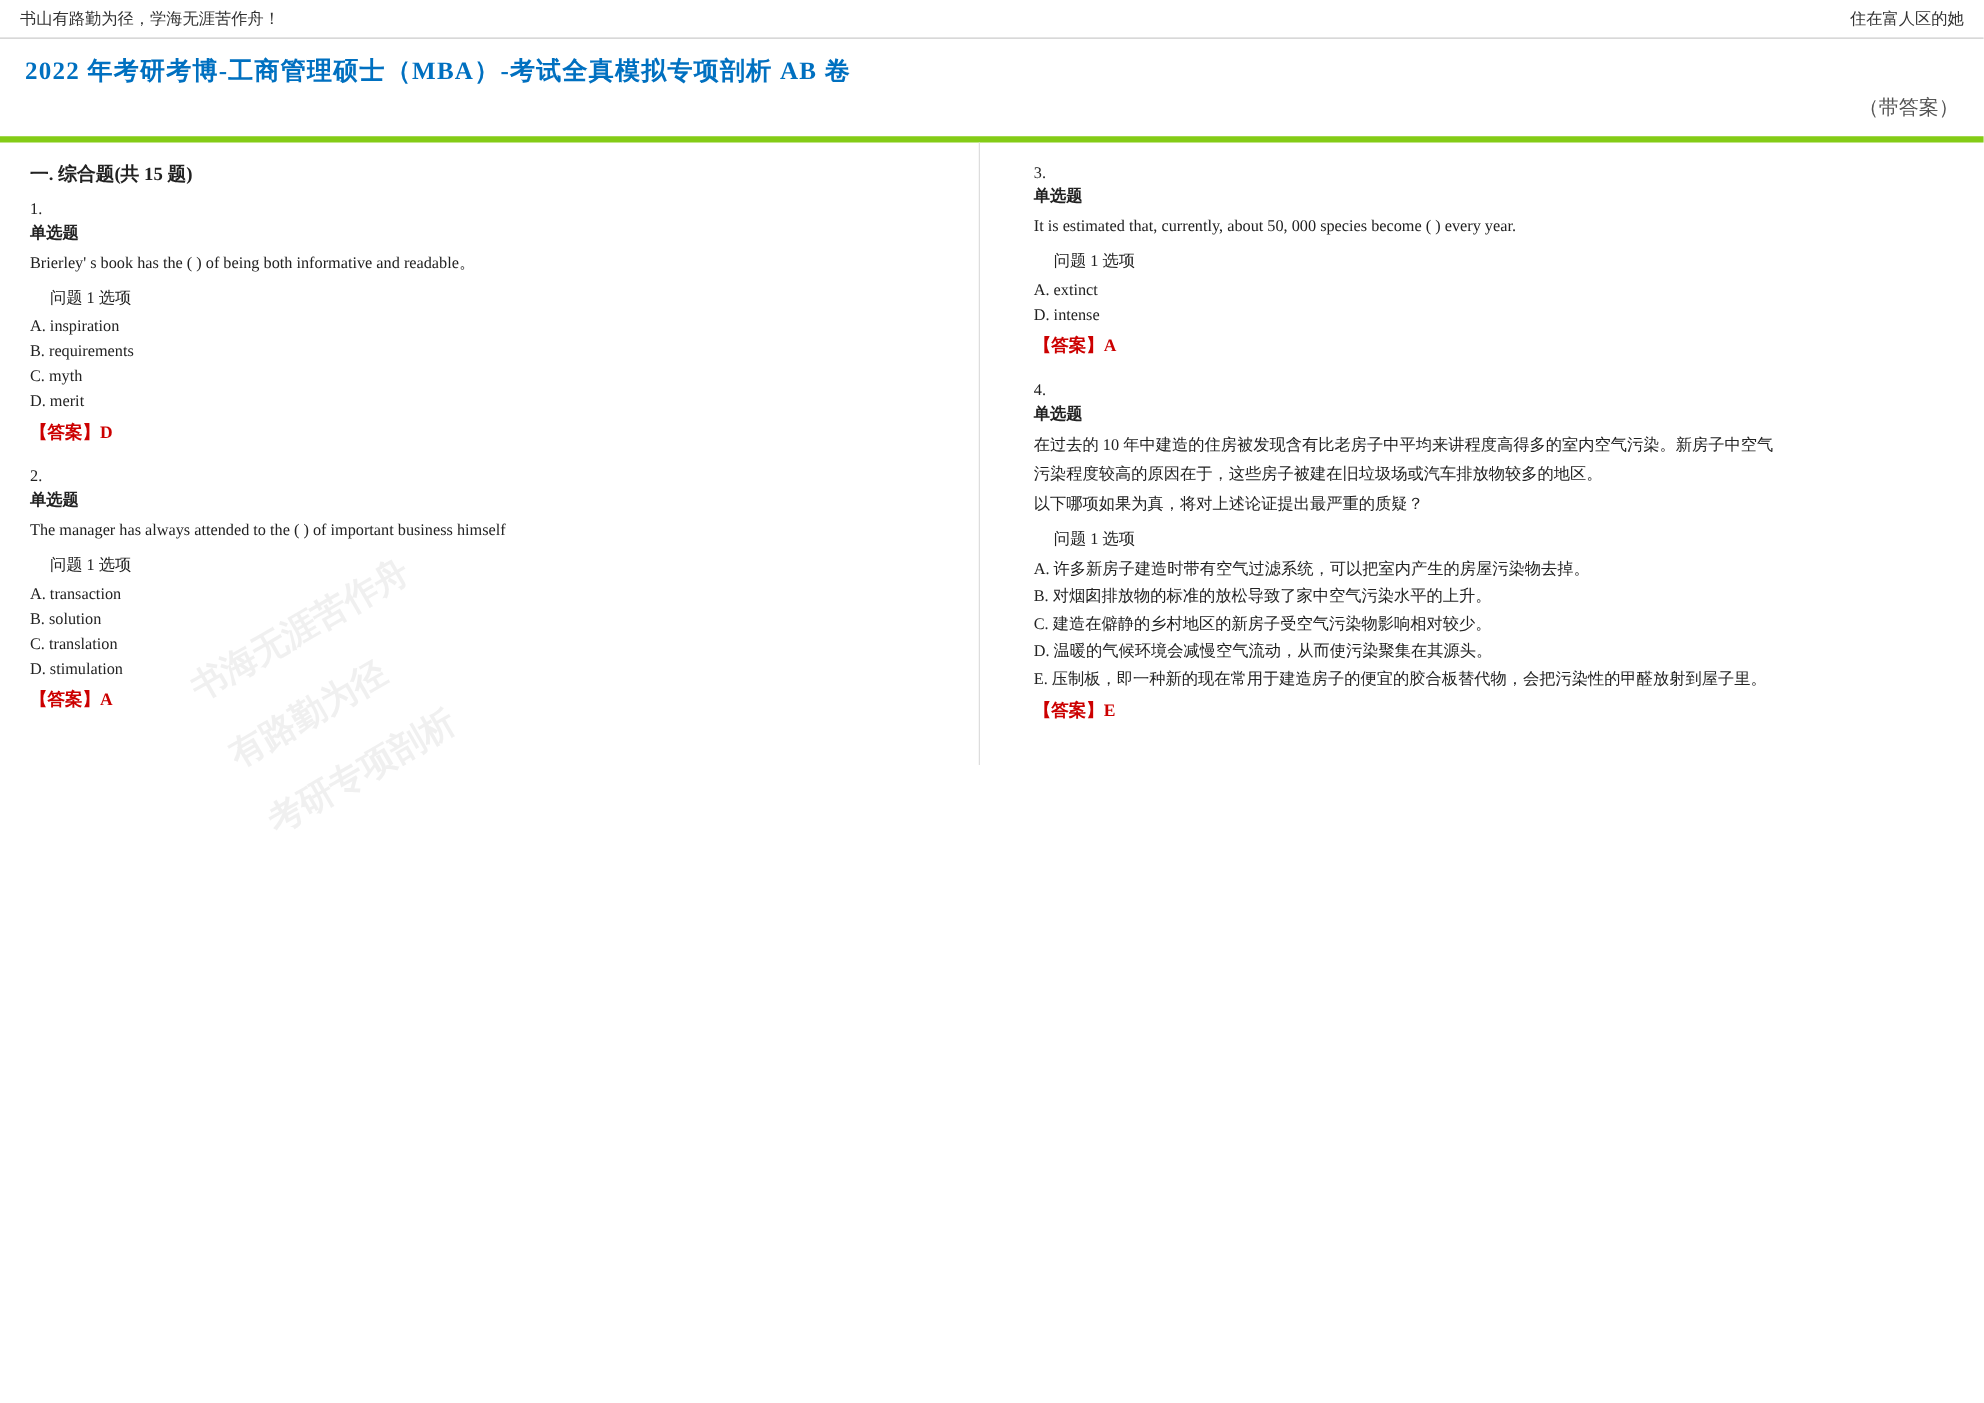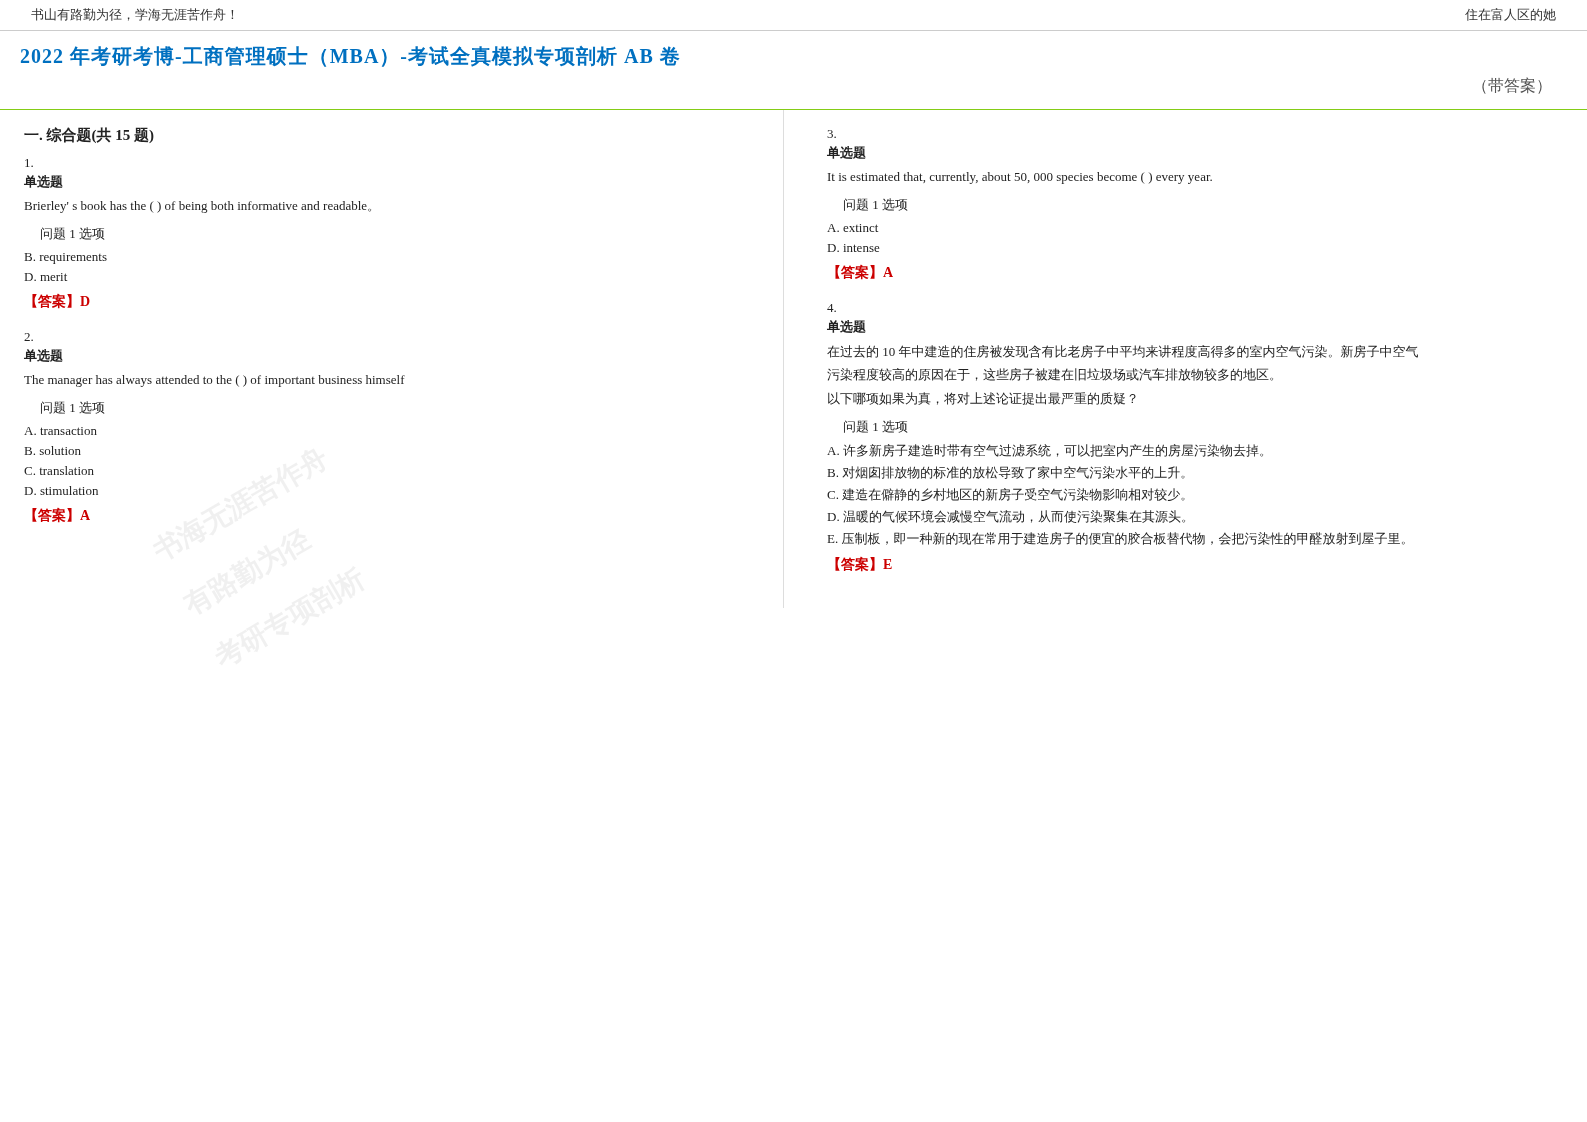--- a/index.html
+++ b/index.html
@@ -11,31 +11,31 @@
       width: 1587px;
       min-height: 1122px;
       position: relative;
       overflow: hidden;
     }
 
     
     .header-bar {
       display: flex;
       justify-content: space-between;
-      padding: 6px 31px;
+      padding: 6px 16px;
       border-bottom: 1px solid #ccc;
       font-size: 13px;
       color: #333;
     }
 
     
     .title-section {
       text-align: left;
-      padding: 12px 35px 6px 20px;
-      border-bottom: 1px solid #84cc16;
+      padding: 12px 20px 6px 20px;
+      border-bottom: 5px solid #84cc16;
     }
     .main-title {
       font-size: 20px;
       font-weight: bold;
       color: #0070c0;
       letter-spacing: 1px;
     }
     .sub-title {
       text-align: right;
       font-size: 16px;
@@ -153,21 +153,23 @@
 <div class="content-area">
 
   <div class="left-col">
     <div class="section-heading">一. 综合题(共 15 题)</div>
 
     <div class="question-block">
       <div class="question-number">1.</div>
       <div class="question-type">单选题</div>
       <div class="question-text">Brierley' s book has the (  ) of being both informative and readable。</div>
       <div class="options-header">问题 1 选项</div>
+      <div class="option-label">A. inspiration</div>
       <div class="option-label">B. requirements</div>
+      <div class="option-label">C. myth</div>
       <div class="option-label">D. merit</div>
       <div class="answer">【答案】D</div>
     </div>
 
     <div class="question-block">
       <div class="question-number">2.</div>
       <div class="question-type">单选题</div>
       <div class="question-text">The manager has always attended to the (  ) of important business himself</div>
       <div class="options-header">问题 1 选项</div>
       <div class="option-label">A. transaction</div>

